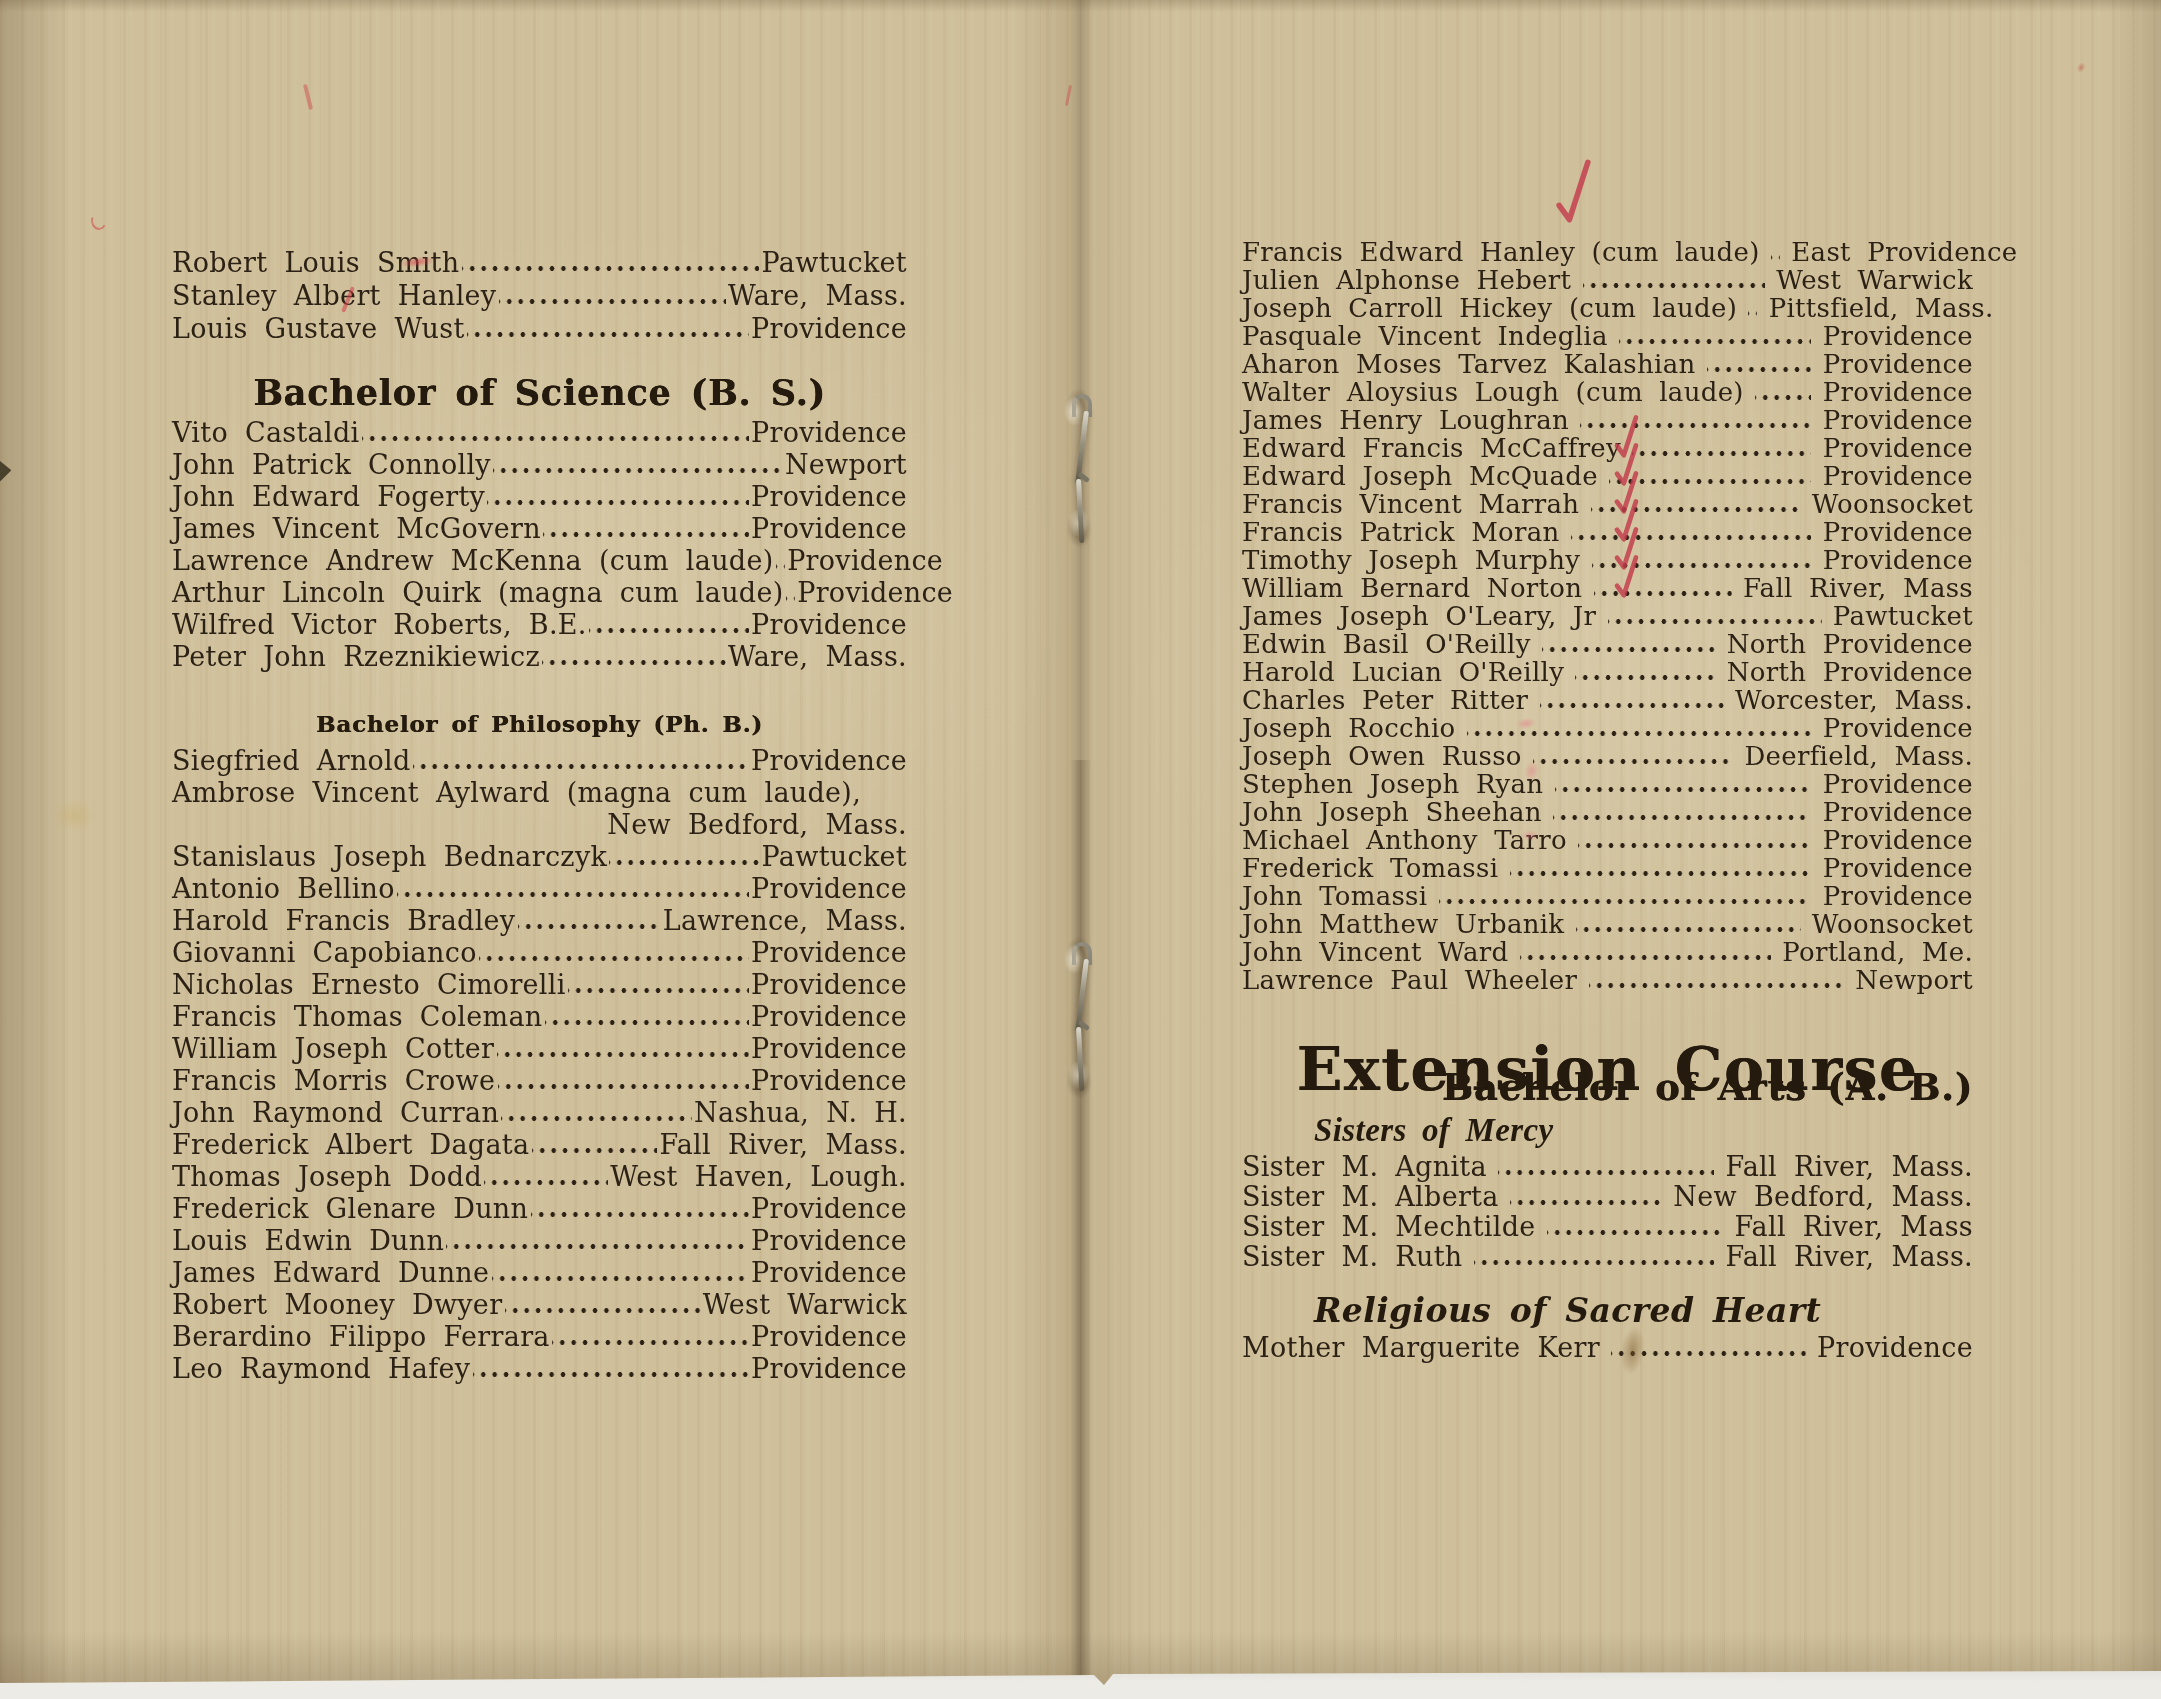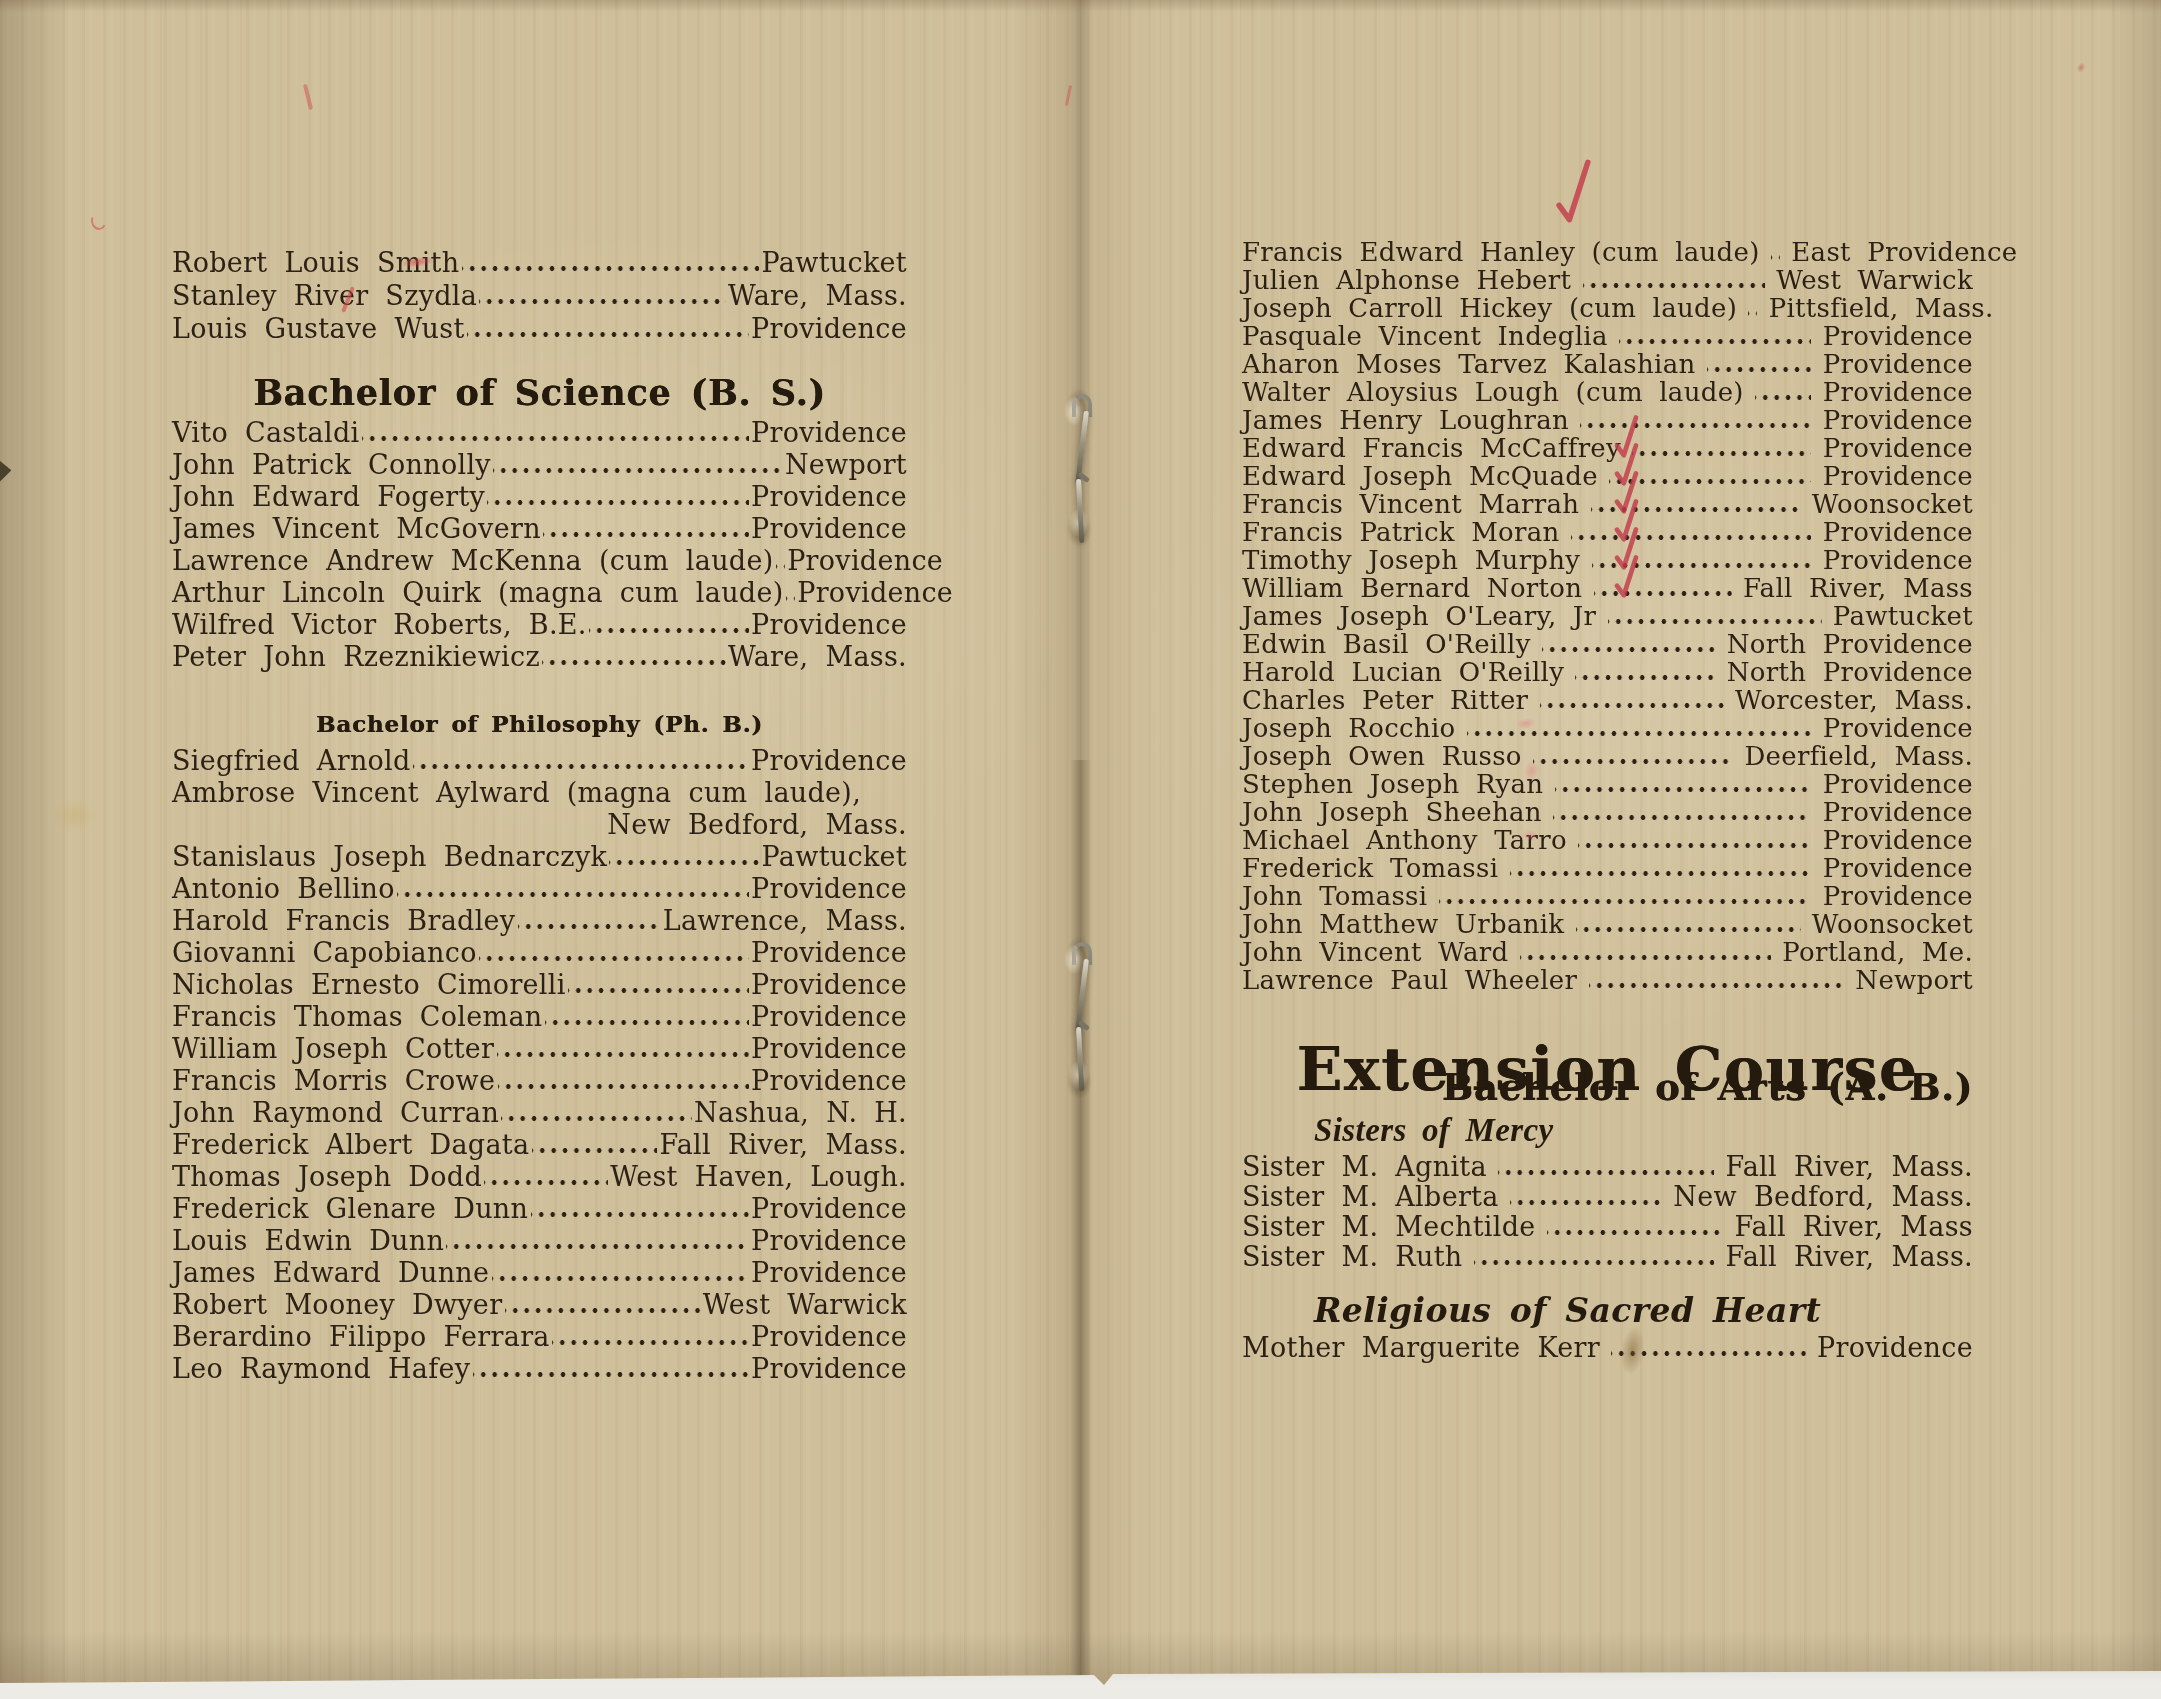--- a/index.html
+++ b/index.html
@@ -174,21 +174,21 @@
 
       <div class="list intro" style="top:246px">
 
       <div class="row">
             <span class="nm">Robert Louis Smith</span>
             <span class="dots"></span>
             <span class="city">Pawtucket</span>
 
           </div>
           <div class="row">
-            <span class="nm">Stanley River Szydla</span>
+            <span class="nm">Stanley Albert Hanley</span>
             <span class="dots"></span>
             <span class="city">Ware, Mass.</span>
 
           </div>
           <div class="row">
             <span class="nm">Louis Gustave Wust</span>
             <span class="dots"></span>
             <span class="city">Providence</span>
 
           </div>

